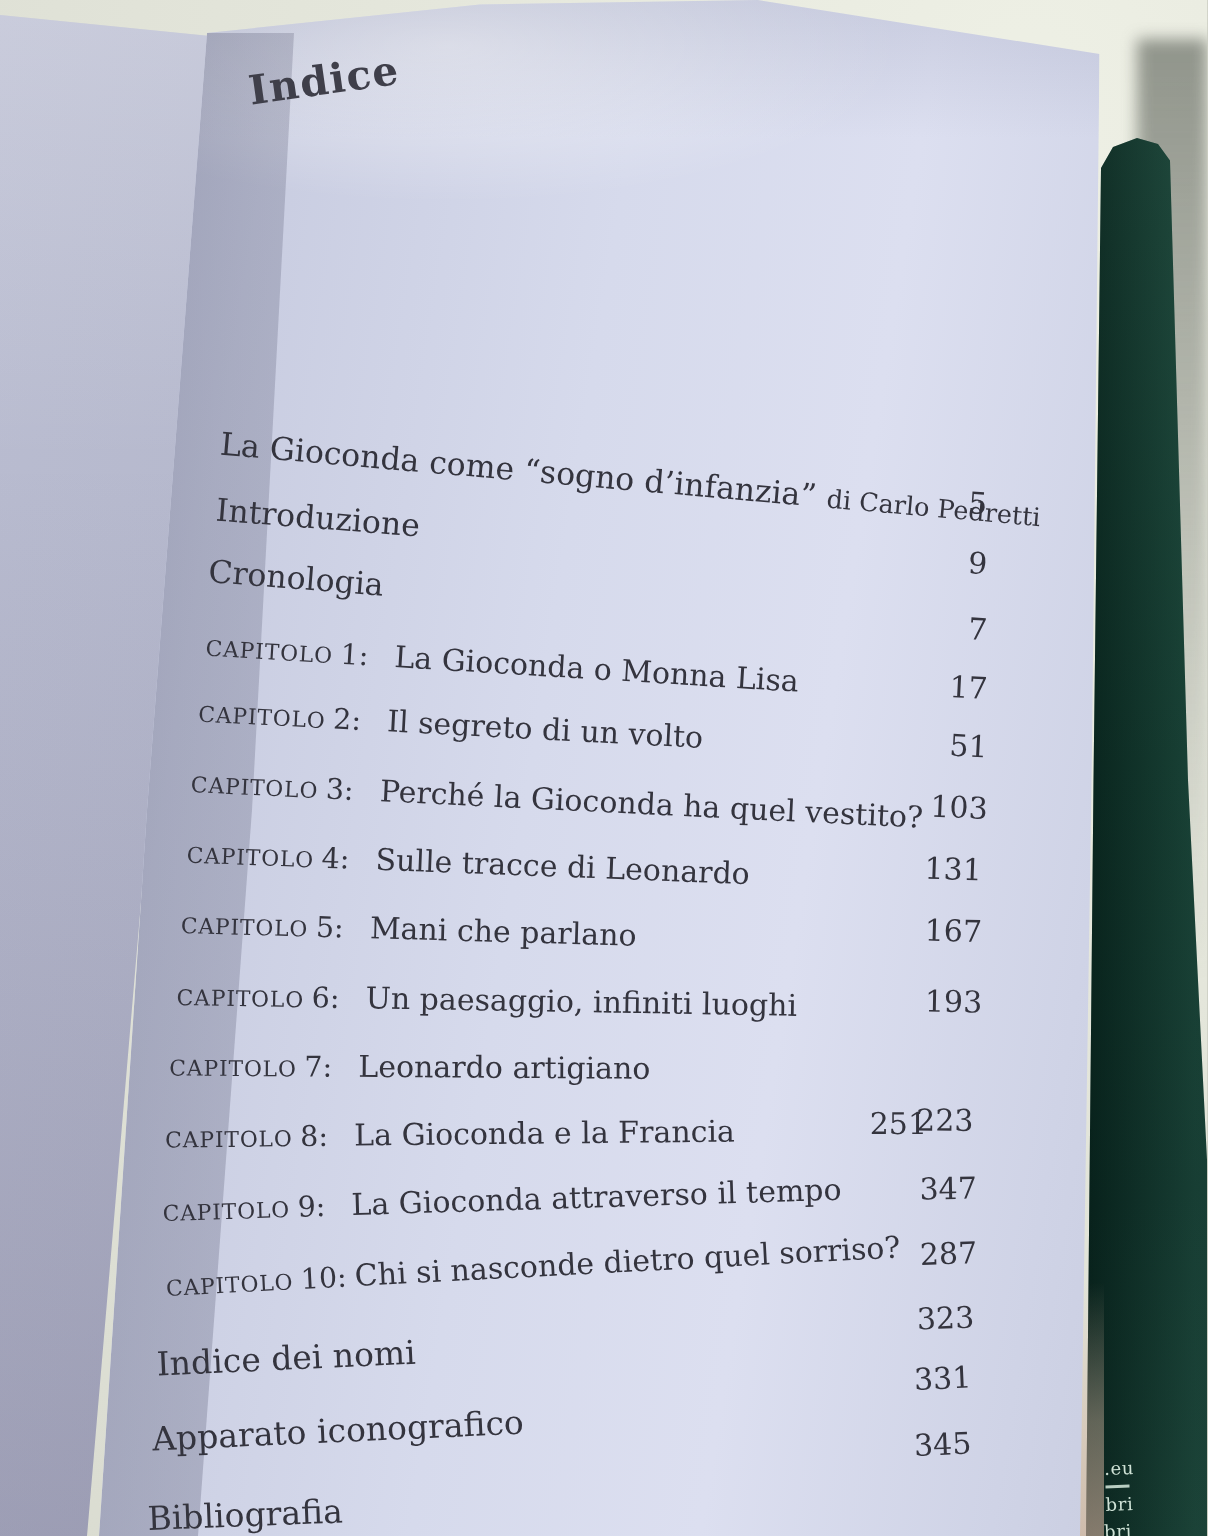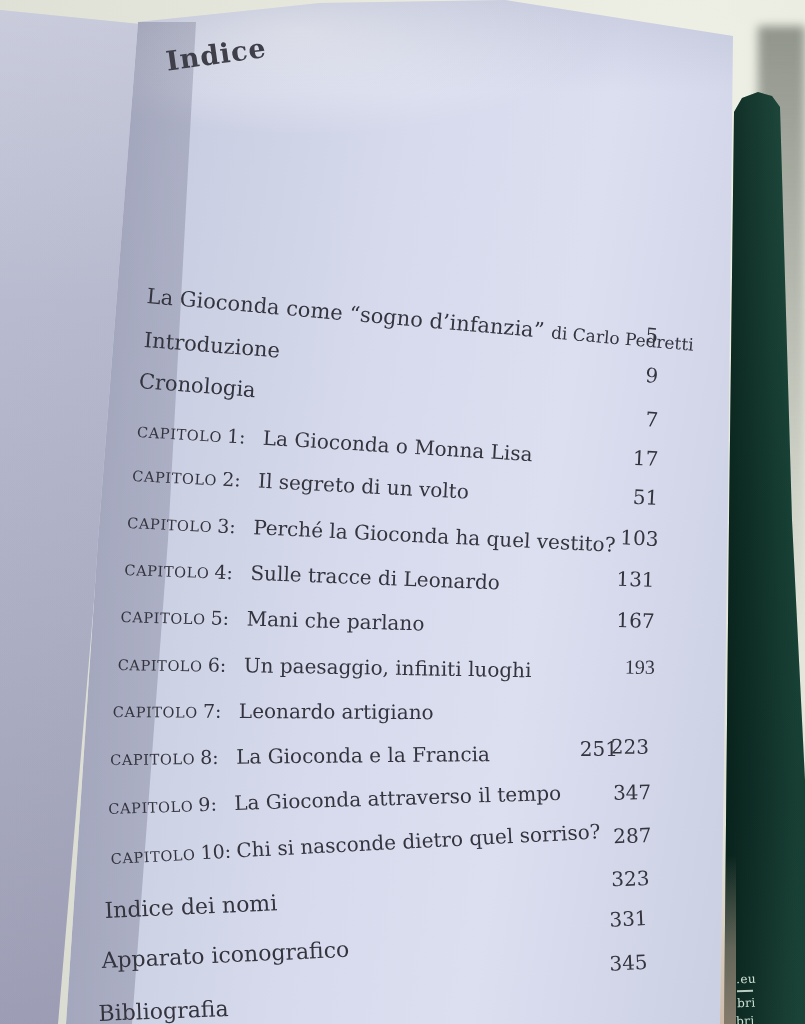--- a/index.html
+++ b/index.html
@@ -140,21 +140,21 @@
     </div>
 
     <div class="pnum" style="left:609px;top:324px;transform:rotate(4deg);">5</div>
     <div class="pnum" style="left:609px;top:364px;transform:rotate(4deg);">9</div>
     <div class="pnum" style="left:609px;top:408px;transform:rotate(4deg);">7</div>
     <div class="pnum" style="left:609px;top:447px;transform:rotate(3deg);">17</div>
     <div class="pnum" style="left:609px;top:486px;transform:rotate(3deg);">51</div>
     <div class="pnum" style="left:609px;top:527px;transform:rotate(2.5deg);">103</div>
     <div class="pnum" style="left:605px;top:568px;transform:rotate(2deg);">131</div>
     <div class="pnum" style="left:605px;top:609px;transform:rotate(1.5deg);">167</div>
-    <div class="pnum" style="left:605px;top:656px;transform:rotate(1deg);font-family:Liberation Serif, serif;">193</div>
+    <div class="pnum" style="left:605px;top:656px;transform:rotate(1deg);">193</div>
     <div class="pnum" style="left:605px;top:735px;transform:rotate(0.5deg);text-align:center;">223</div>
     <div class="pnum" style="left:568px;top:737px;transform:rotate(0deg);">251</div>
     <div class="pnum" style="left:601px;top:780px;transform:rotate(-1deg);">347</div>
     <div class="pnum" style="left:601px;top:823px;transform:rotate(-2deg);">287</div>
     <div class="pnum" style="left:599px;top:866px;transform:rotate(-2deg);">323</div>
     <div class="pnum" style="left:597px;top:906px;transform:rotate(-2.5deg);">331</div>
     <div class="pnum" style="left:597px;top:950px;transform:rotate(-2.5deg);">345</div>
   </div>
 
 </div>

